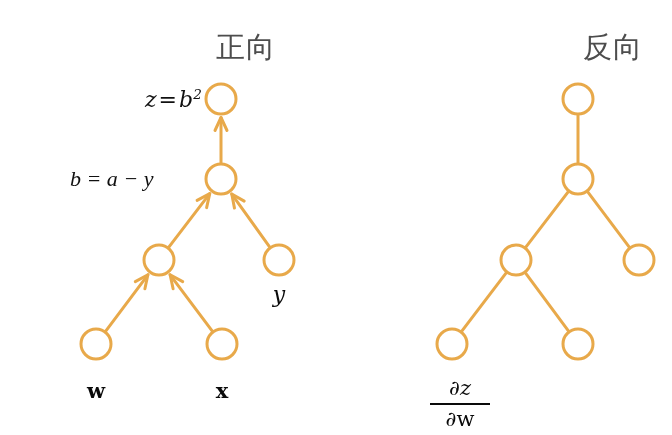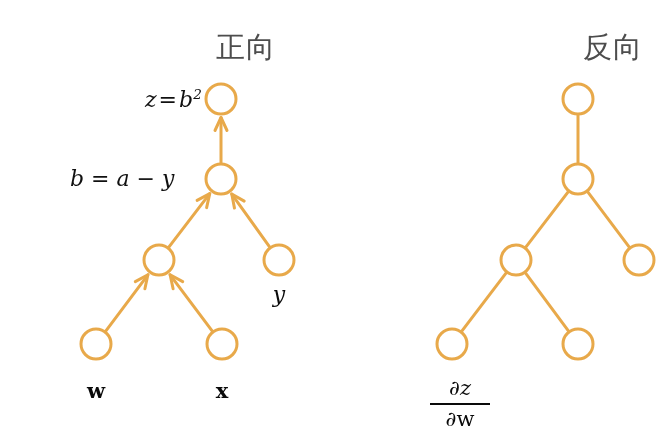--- a/index.html
+++ b/index.html
@@ -134,21 +134,21 @@
   </svg>
 
   <div class="hdr" style="left:216px; top:17px;">正向</div>
 
   <div class="hdr" style="left:573px; top:17px;margin-left:10px;">反向</div>
 
   <div class="eq" style="left:113px; top:72px;margin-left:32px;">
     <span>z</span><span class="op">=</span><span>b</span><sup>2</sup>
   </div>
 
-  <div class="eq" style="left:70px; top:152px;">b = a − y</div>
+  <div class="eq" style="left:70px; top:152px;font-family:Liberation Serif, serif;">b = a − y</div>
 
 
   <div class="vlabel ital" style="left:269px; top:268px; width:20px;">y</div>
   <div class="vlabel" style="left:81px; top:364px; width:30px;">w</div>
   <div class="vlabel" style="left:207px; top:364px; width:30px;">x</div>
 
   <div class="frac" style="left:430px; top:361px; width:60px;">
     <span class="num">∂z</span>
     <span class="bar"></span>
     <span class="den">∂w</span>

